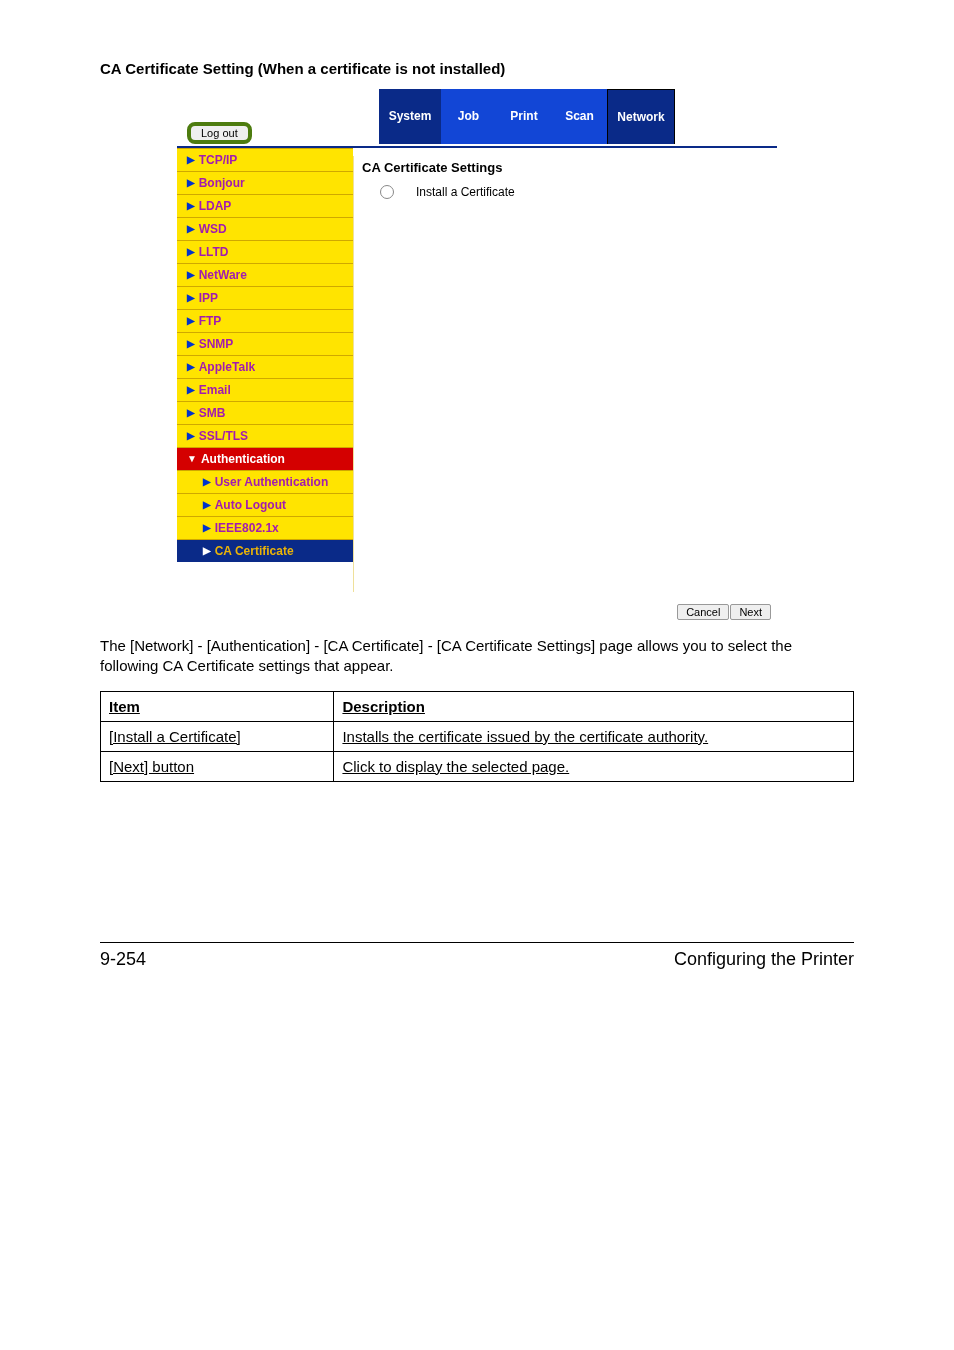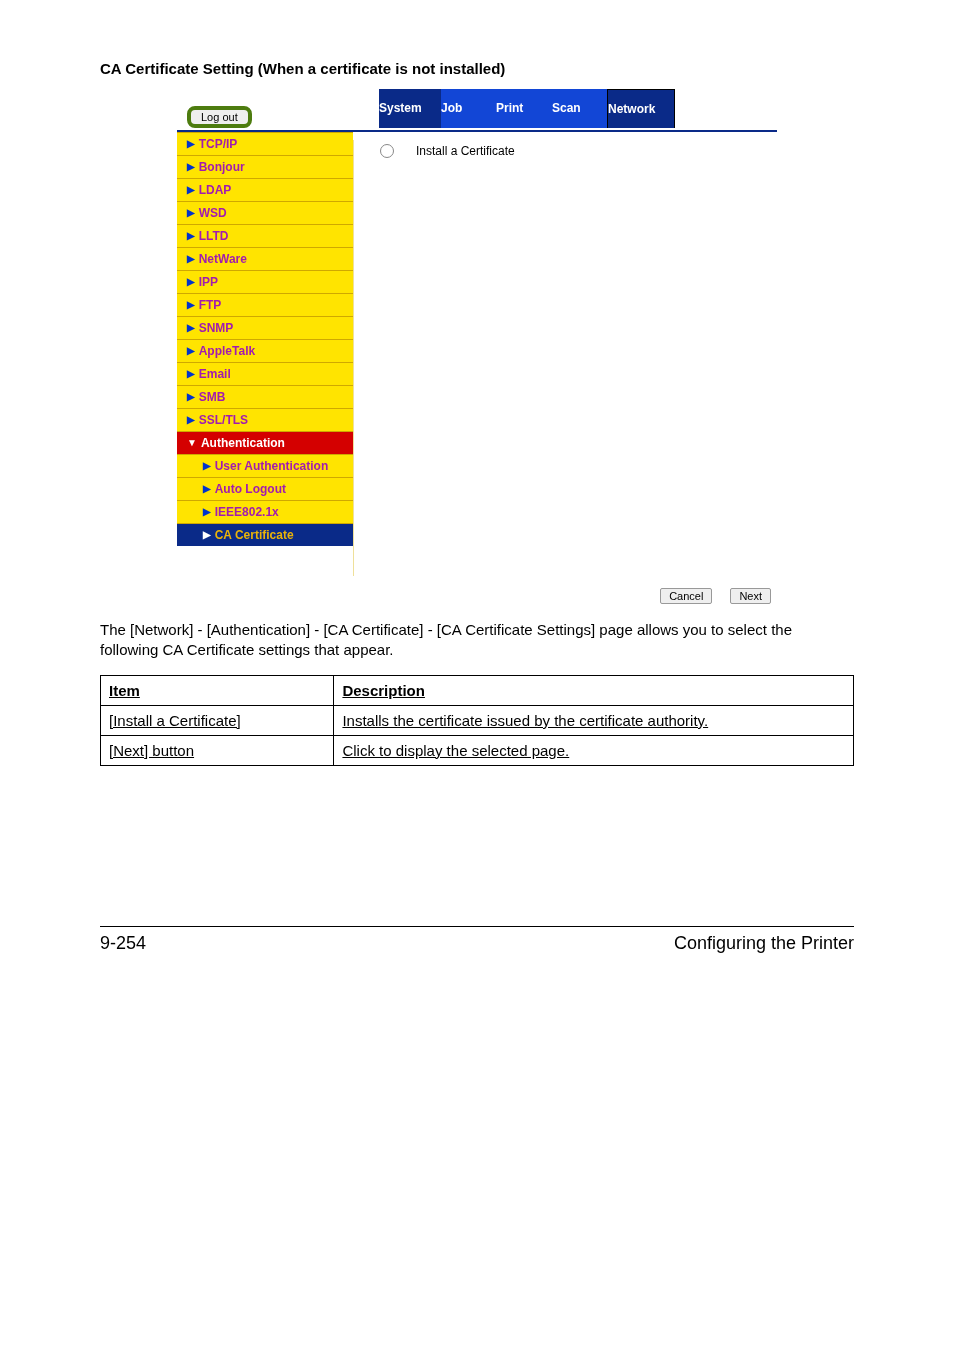--- a/index.html
+++ b/index.html
@@ -51,21 +51,22 @@
     padding: 1px 10px;
     border-radius: 8px;
   }
   .tabs {
     display: flex;
   }
   .tab {
     font-size: 12px;
     font-weight: bold;
     color: #fff;
-    padding: 12px 0;
+    padding: 20px 0;
+    text-align: center;
   }
   .tab.sys   { background:#0a2a88; width:62px; }
   .tab.job   { background:#1246d6; width:55px; }
   .tab.print { background:#1246d6; width:56px; }
   .tab.scan  { background:#1246d6; width:55px; }
   .tab.net   { background:#0a2a88; width:66px; border-top:1px solid #000; border-left:1px solid #000; border-right:1px solid #000;}
   .content-row {
     display:flex;
     border-top: 2px solid #0a2a88;
   }
@@ -116,21 +117,21 @@
     font-size:12px;
     padding-left: 18px;
   }
   .radio-dot {
     width:12px;height:12px;border:1px solid #888;border-radius:50%;
     display:inline-block;background:#fff;
   }
   .bottom-btns {
     display:flex;
     justify-content:flex-end;
-    gap:18px;
+    gap:1px;
     padding: 4px 6px 0 0;
   }
   .btn {
     font: 11px Arial, sans-serif;
     background: #efefef;
     border: 1px solid #999;
     padding: 1px 8px;
     border-radius: 2px;
   }
   .body-para {
@@ -255,20 +256,21 @@
             <span class="label">IEEE802.1x</span>
           </div>
         <div class="side-item active child">
             <span class="arrow">▶</span>
             <span class="label">CA Certificate</span>
           </div>
       </div>
 
       <div class="main">
         <div class="main-inner">
+          <div class="main-title">CA Certificate Settings</div>
           <div class="radio-row">
             <span class="radio-dot"></span>
             <span>Install a Certificate</span>
           </div>
         </div>
       </div>
     </div>
 
     <div class="bottom-btns">
       <button class="btn">Cancel</button>

